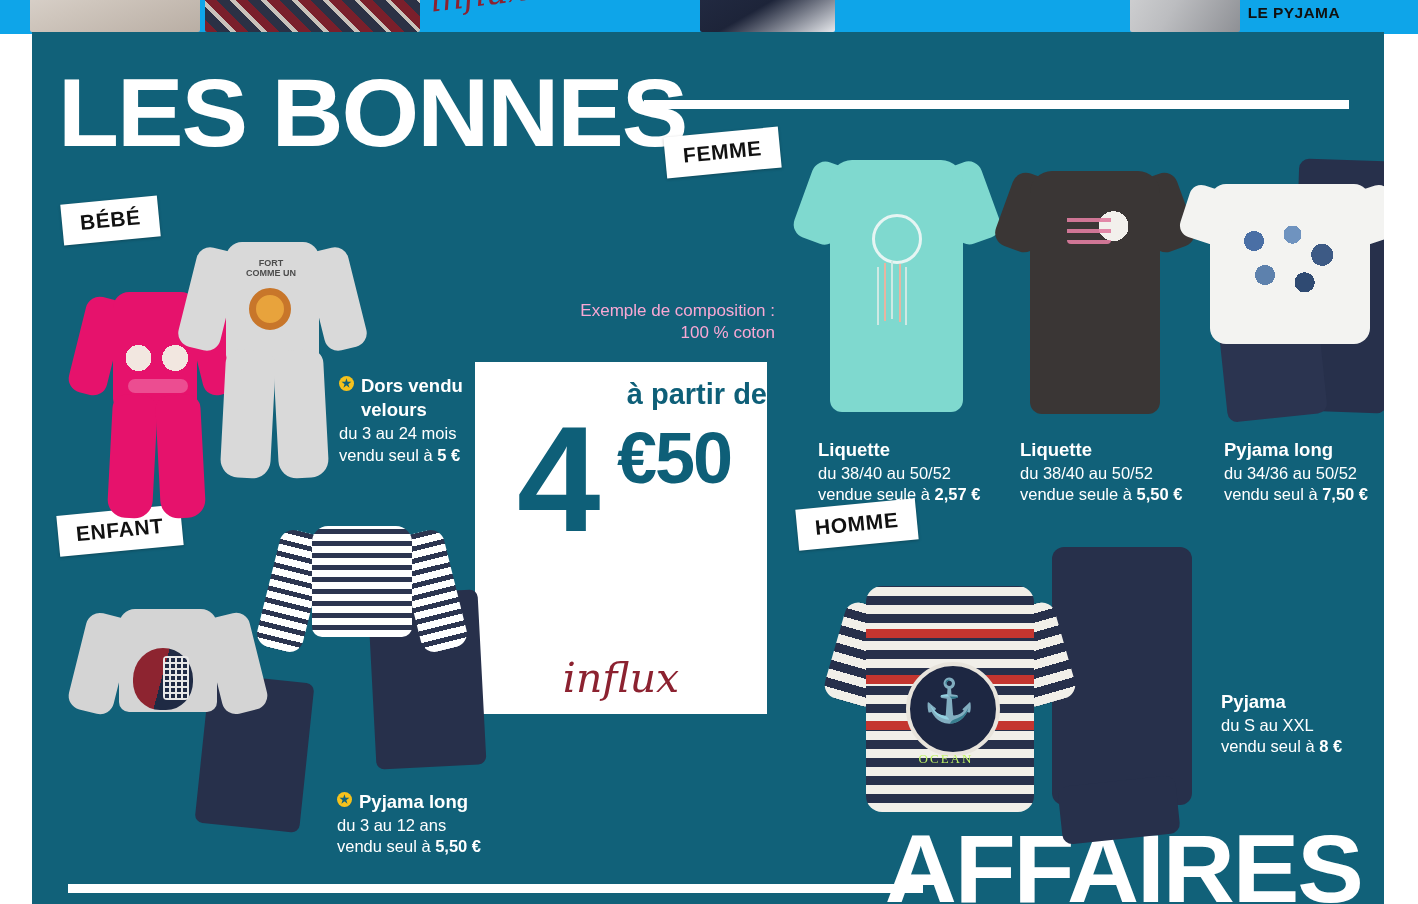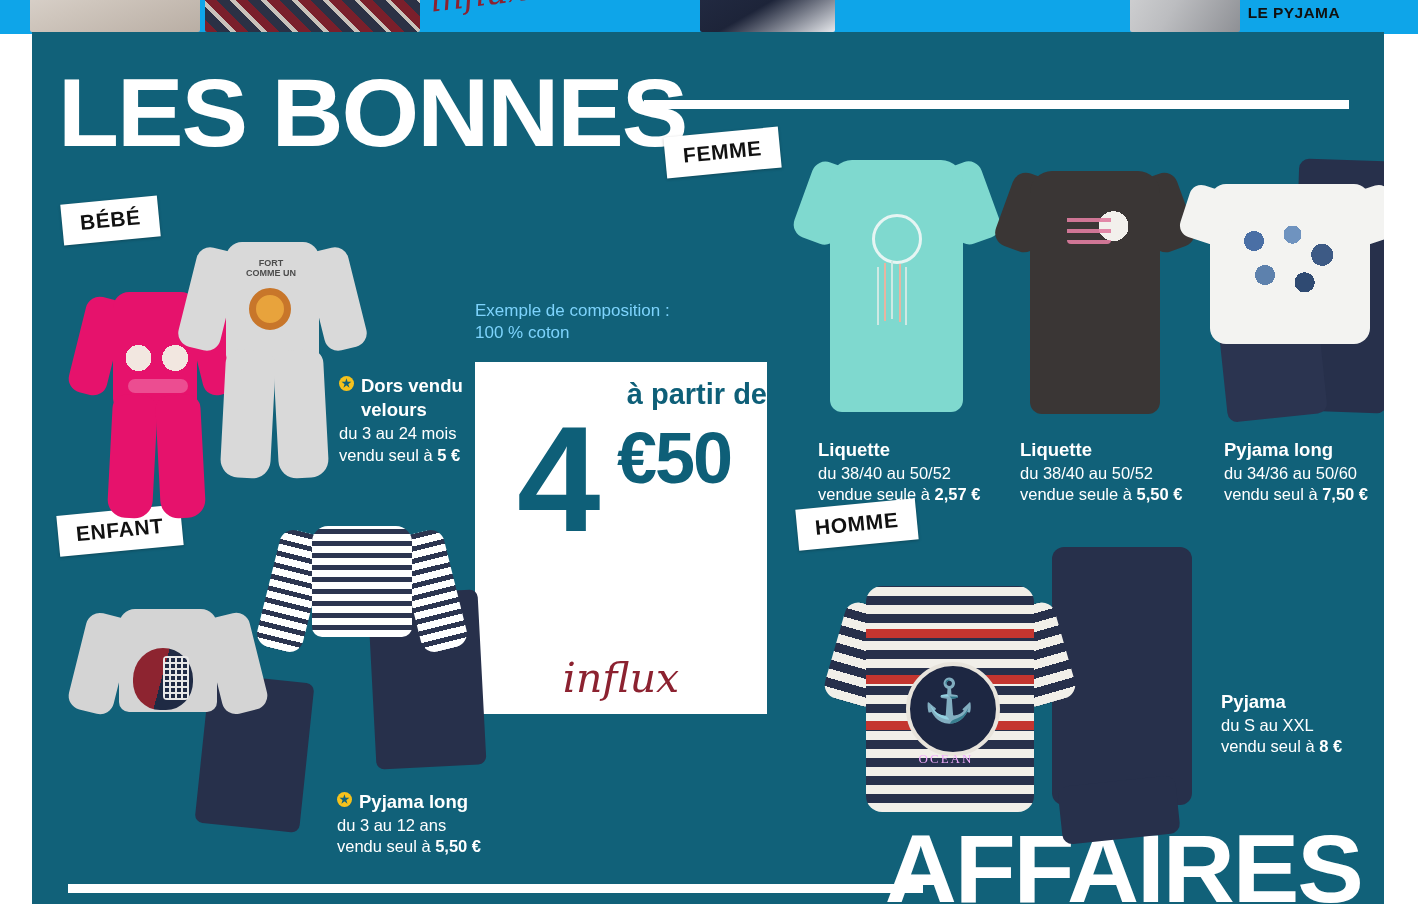--- a/index.html
+++ b/index.html
@@ -162,23 +162,24 @@
     font-family: "DejaVu Serif", serif;
     font-style: italic;
     font-size: 41px;
     color: #8c2230;
   }
 
   .composition {
     position: absolute;
     left: 443px; top: 268px;
     width: 300px;
-    color: #7dd3fc;
+    color: #f9a8d4;
     font-size: 17px;
     line-height: 1.28;
+    text-align: right;
   }
 
   
   .caption {
     position: absolute;
     color: #ffffff;
     font-size: 16.5px;
     line-height: 1.3;
   }
   .caption .title {
@@ -382,21 +383,21 @@
     background: #1d2742; border: 4px solid #e8e4dc;
   }
   .men-top .anchor {
     position:absolute; left: 50%; top: 44%;
     transform: translateX(-50%);
     color:#f2efe8; font-size: 42px; line-height: 42px;
   }
   .men-top .ocean {
     position:absolute; left: 24%; top: 74%;
     width: 96px; text-align:center;
-    color:#f0abfc; font-size: 13px; letter-spacing: 2px;
+    color:#bef264; font-size: 13px; letter-spacing: 2px;
     font-family: "Liberation Serif", serif;
   }
   .pants-men { left: 1020px; top: 515px; width: 140px; height: 258px; background:#27304b; border-radius: 12px; }
   .pants-men:after {
     content:""; position:absolute; left: 8px; bottom:-34px;
     width: 118px; height: 58px; background:#27304b; border-radius: 10px; transform: rotate(-6deg);
   }
 </style>
 </head>
 <body>
@@ -525,21 +526,21 @@
   <div class="caption cap-liq2">
     <span class="title">Liquette</span>
     <span class="sub">du 38/40 au 50/52</span>
     <span class="sub">
       <span>vendue seule à </span><b>5,50 €</b>
     </span>
   </div>
 
   <div class="caption cap-pyjl">
     <span class="title">Pyjama long</span>
-    <span class="sub">du 34/36 au 50/60</span>
+    <span class="sub">du 34/36 au 50/52</span>
     <span class="sub">
       <span>vendu seul à </span><b>7,50 €</b>
     </span>
   </div>
 
   <div class="art pants-men"></div>
   <div class="art men-top">
     <div class="slv-l"></div>
       <div class="slv-r"></div>
     <div class="body"></div>

